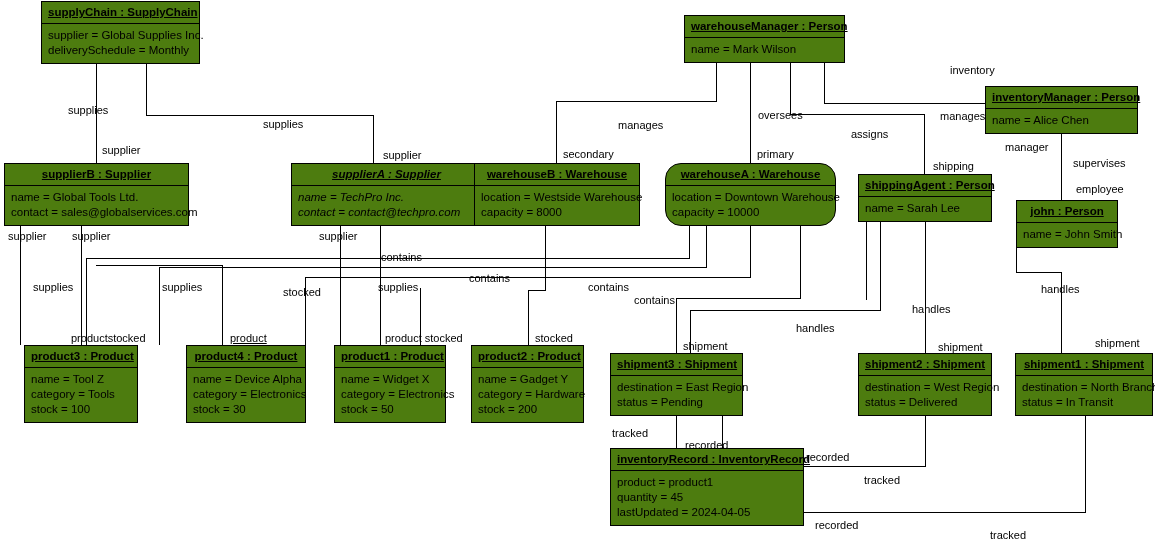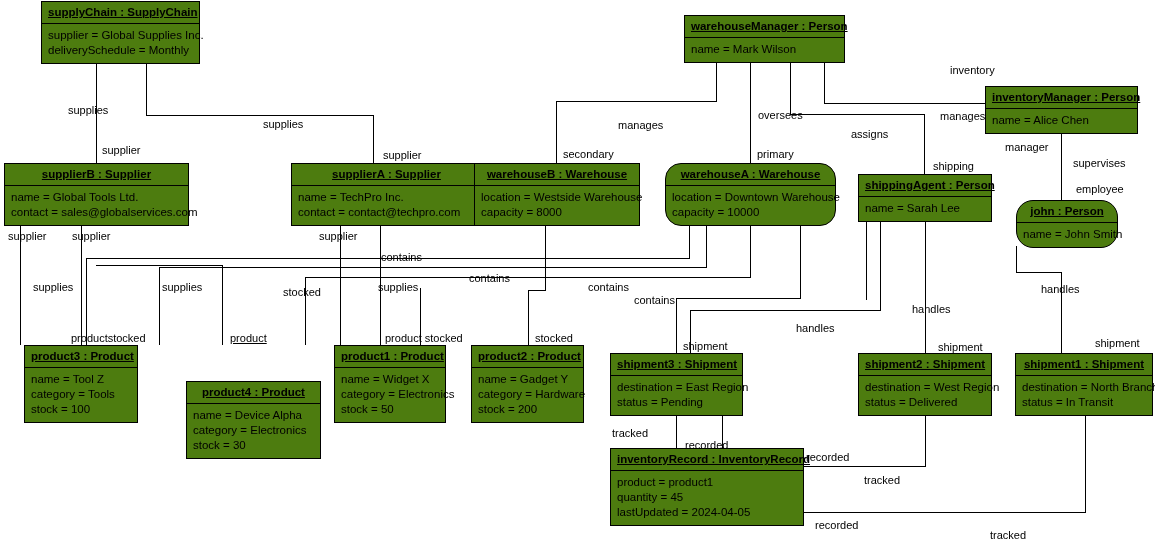--- a/index.html
+++ b/index.html
@@ -152,21 +152,21 @@
   <div class="obj" style="left:4px; top:163px; width:185px;">
     <div class="obj-title">
       <span>supplierB : Supplier</span>
     </div>
     <div class="obj-attrs">
       <div class="attr">name = Global Tools Ltd.</div>
       <div class="attr">contact = sales@globalservices.com</div>
     </div>
   </div>
 
-  <div class="obj" style="left:291px; top:163px; width:191px;">
+  <div class="obj" style="left:291px; top:163px; width:191px;font-style:italic;">
     <div class="obj-title">
       <span>supplierA : Supplier</span>
     </div>
     <div class="obj-attrs">
       <div class="attr">name = TechPro Inc.</div>
       <div class="attr">contact = contact@techpro.com</div>
     </div>
   </div>
 
   <div class="obj" style="left:474px; top:163px; width:166px;">
@@ -191,41 +191,41 @@
 
   <div class="obj" style="left:858px; top:174px; width:134px;">
     <div class="obj-title">
       <span>shippingAgent : Person</span>
     </div>
     <div class="obj-attrs">
       <div class="attr">name = Sarah Lee</div>
     </div>
   </div>
 
-  <div class="obj" style="left:1016px; top:200px; width:102px;border-radius:17px;">
+  <div class="obj" style="left:1016px; top:200px; width:102px;">
     <div class="obj-title">
       <span>john : Person</span>
     </div>
     <div class="obj-attrs">
       <div class="attr">name = John Smith</div>
     </div>
   </div>
 
   <div class="obj" style="left:24px; top:345px; width:114px;">
     <div class="obj-title">
       <span>product3 : Product</span>
     </div>
     <div class="obj-attrs">
       <div class="attr">name = Tool Z</div>
       <div class="attr">category = Tools</div>
       <div class="attr">stock = 100</div>
     </div>
   </div>
 
-  <div class="obj" style="left:186px; top:345px; width:135px;margin-top:36px;">
+  <div class="obj" style="left:186px; top:345px; width:120px;">
     <div class="obj-title">
       <span>product4 : Product</span>
     </div>
     <div class="obj-attrs">
       <div class="attr">name = Device Alpha</div>
       <div class="attr">category = Electronics</div>
       <div class="attr">stock = 30</div>
     </div>
   </div>
 

